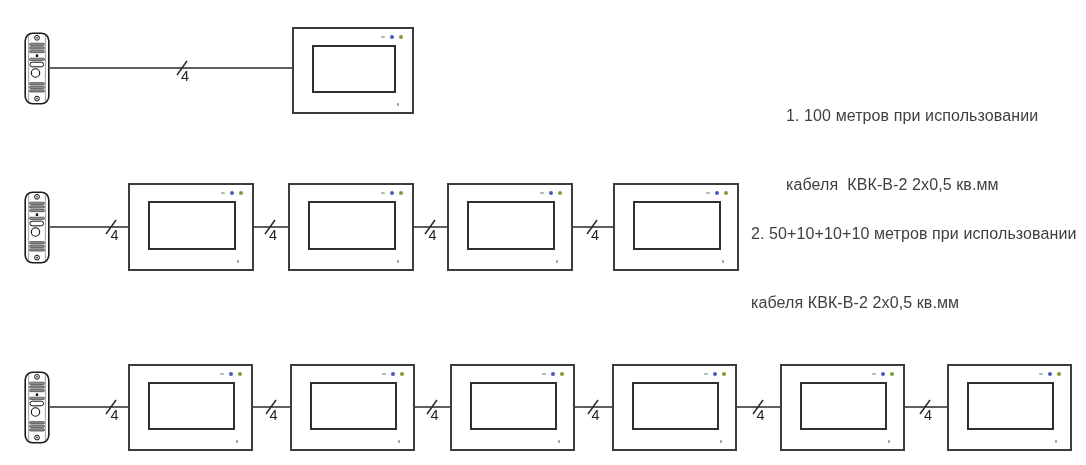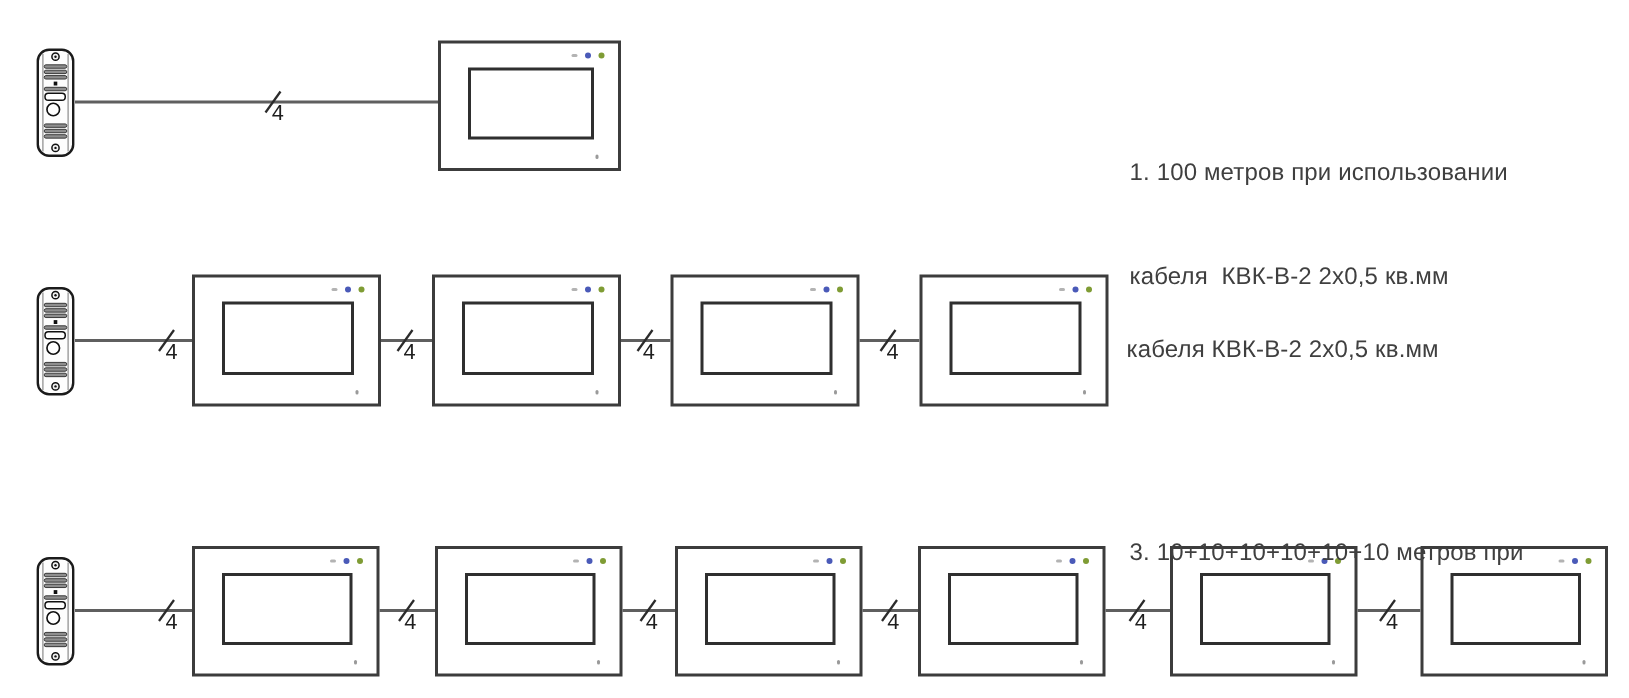--- a/index.html
+++ b/index.html
@@ -276,23 +276,23 @@
           <div class="leds">
             <div class="led-dash" style="background: rgb(179, 179, 179);"></div>
             <div class="led-round" style="background: rgb(74, 90, 184);"></div>
             <div class="led-round" style="background: rgb(127, 156, 52);"></div>
           </div>
           <div class="corner-dot"></div>
         </div>
       </div>
     </div>
 
-  <div class="caption" style="left:753px;top:58px;">
+  <div class="caption" style="left:786px;top:58px;">
     <span class="cap-line">1. 100 метров при использовании</span>
     <span class="cap-line">кабеля  КВК-В-2 2х0,5 кв.мм</span>
   </div>
   <div class="caption" style="left:751px;top:176px;">
+    <span class="cap-line">2. 50+10+10+10 метров при использовании</span>
     <span class="cap-line">кабеля КВК-В-2 2х0,5 кв.мм</span>
   </div>
   <div class="caption" style="left:753px;top:311px;">
-    <span class="cap-line">3. 10+10+10+10+10+10 метров при</span>
   </div>
 </div>
 
 </body></html>

